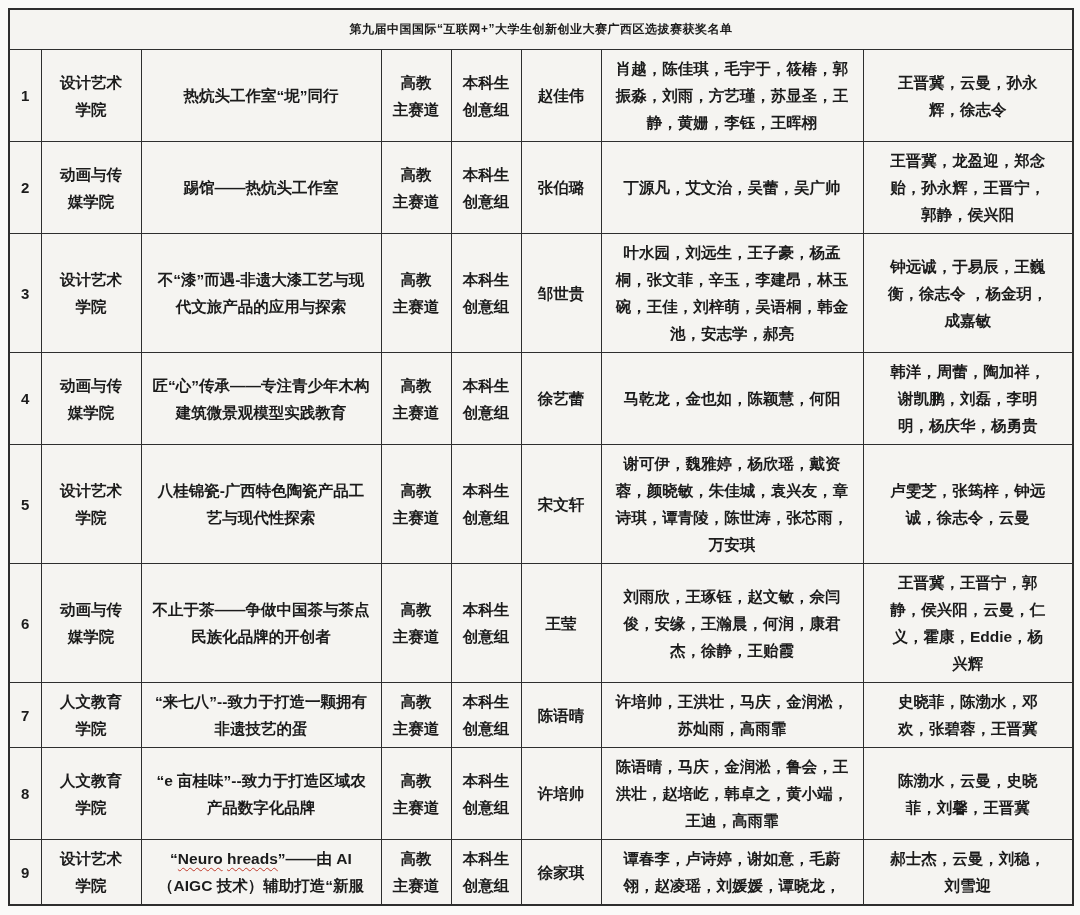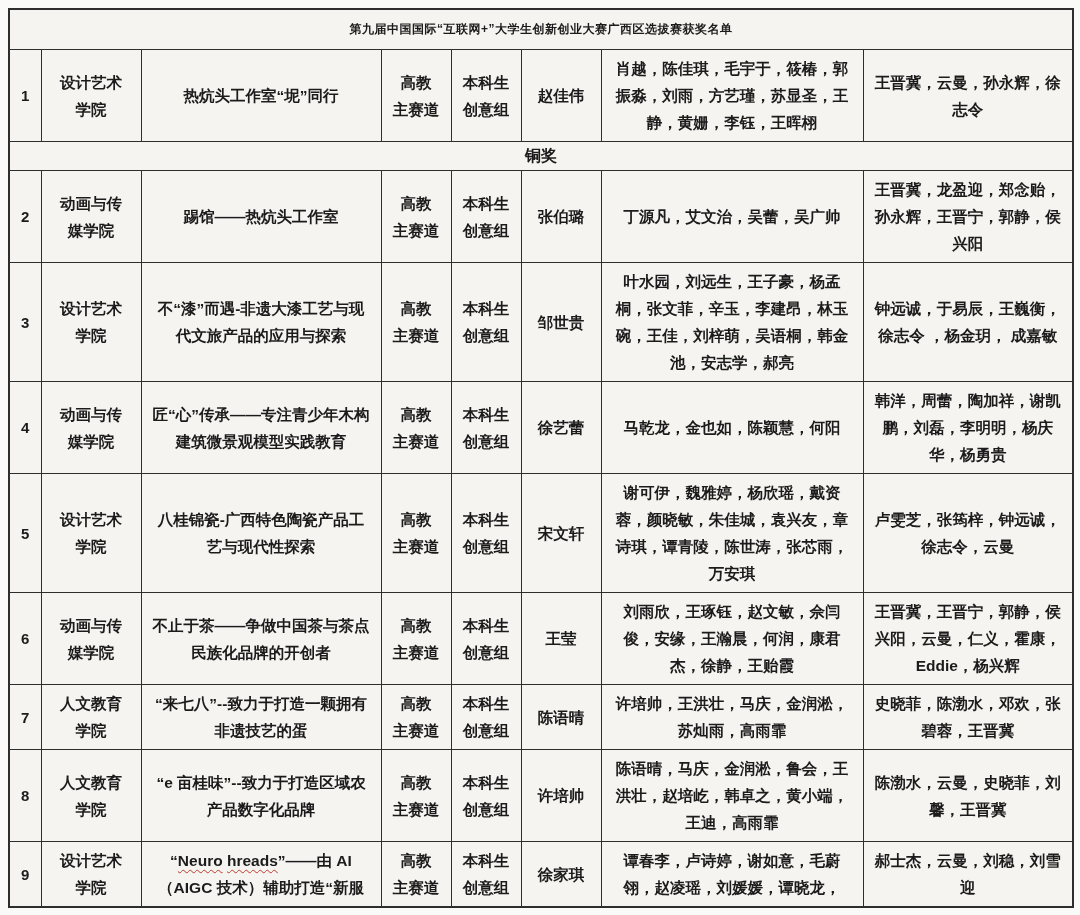--- a/index.html
+++ b/index.html
@@ -17,21 +17,21 @@
     background:var(--cell-bg);border:2px solid var(--border);}
   td{border:1.6px solid var(--border);text-align:center;vertical-align:middle;
     font-size:15.5px;font-weight:600;line-height:27px;padding:5px 9px;
     word-break:break-word;}
   tr.title-row td{font-size:12px;font-weight:700;padding:8px 6px;line-height:23px;letter-spacing:.5px;}
   tr.section-row td{font-weight:700;font-size:16px;padding:2px;line-height:24px;}
   td.cell-no{padding:2px;font-size:15px;}
   td.cell-college,td.cell-track,td.cell-group{white-space:pre-line;padding:4px 2px;margin-top:31px;}
   td.cell-leader{padding:16px 4px;}
   td.cell-members{padding:5px 10px;}
-  td.cell-advisors{padding:5px 8px;margin-left:38px;}
+  td.cell-advisors{padding:5px 24px;margin-left:38px;}
   .misspell{text-decoration:underline;text-decoration-style:wavy;
     text-decoration-color:var(--squiggle);text-decoration-thickness:1px;
     text-underline-offset:3px;}
 </style>
 </head>
 <body>
 
 <div class="page">
   <table class="award-table">
     <colgroup>
@@ -53,23 +53,20 @@
           <td class="cell-college">设计艺术
 学院</td>
           <td class="cell-project">热炕头工作室“坭”同行</td>
           <td class="cell-track">高教
 主赛道</td>
           <td class="cell-group">本科生
 创意组</td>
           <td class="cell-leader">赵佳伟</td>
           <td class="cell-members">肖越，陈佳琪，毛宇于，筱椿，郭振淼，刘雨，方艺瑾，苏显圣，王静，黄姗，李钰，王晖栩</td>
           <td class="cell-advisors">王晋冀，云曼，孙永辉，徐志令</td>
-        </tr>
-        <tr class="section-row">
-          <td colspan="8">铜奖</td>
         </tr>
         <tr>
           <td class="cell-no">2</td>
           <td class="cell-college">动画与传
 媒学院</td>
           <td class="cell-project">踢馆——热炕头工作室</td>
           <td class="cell-track">高教
 主赛道</td>
           <td class="cell-group">本科生
 创意组</td>

